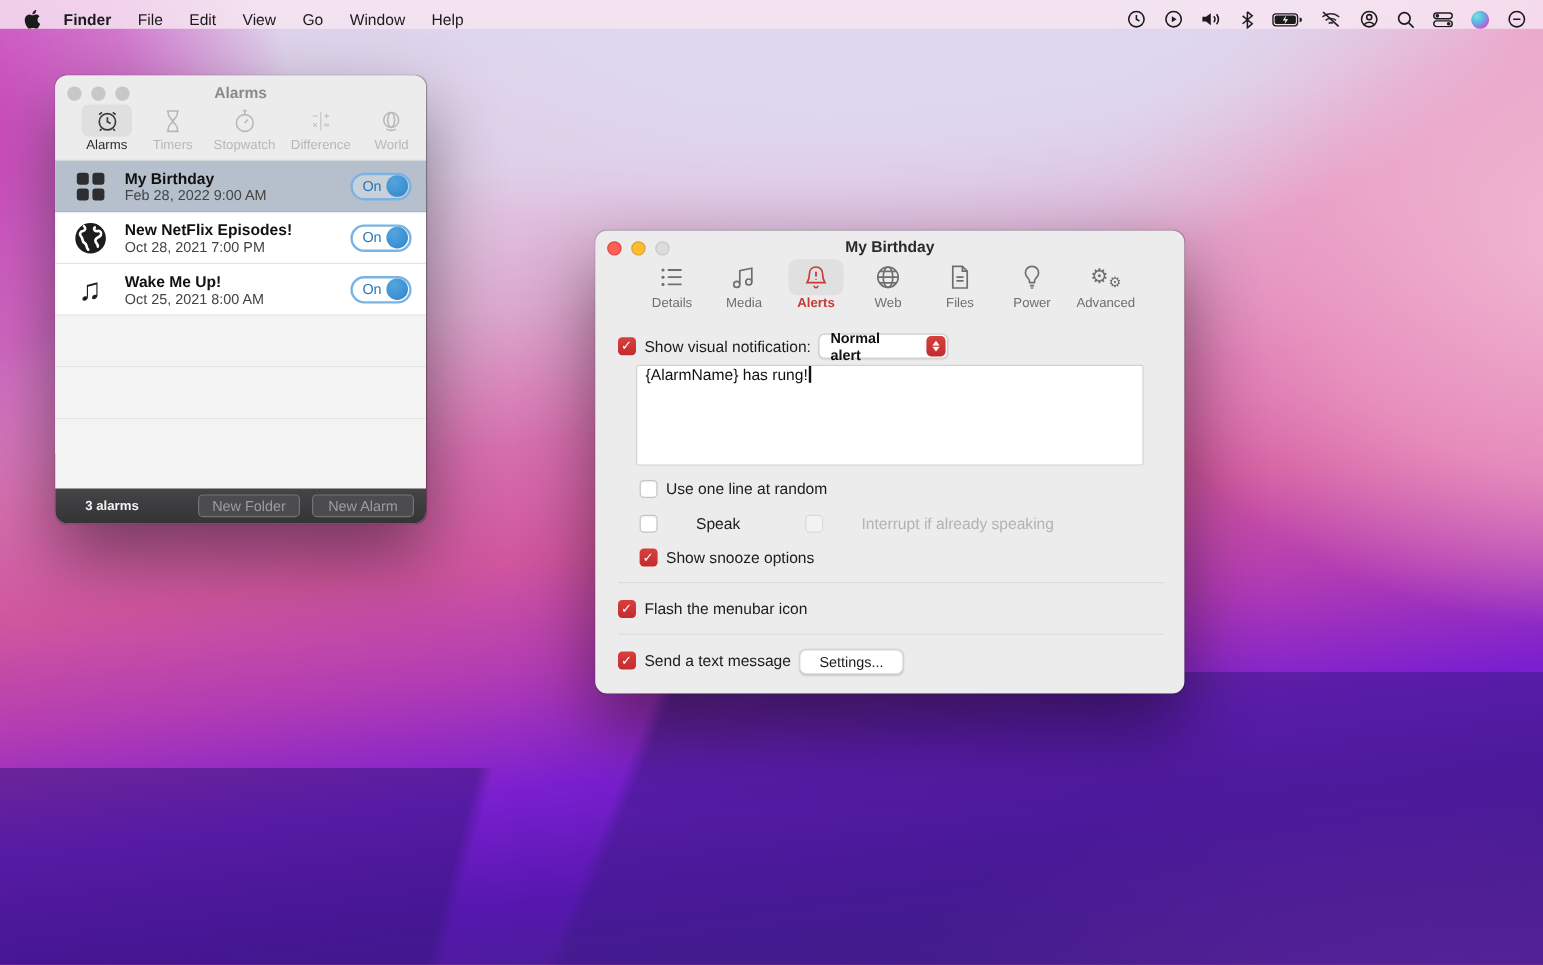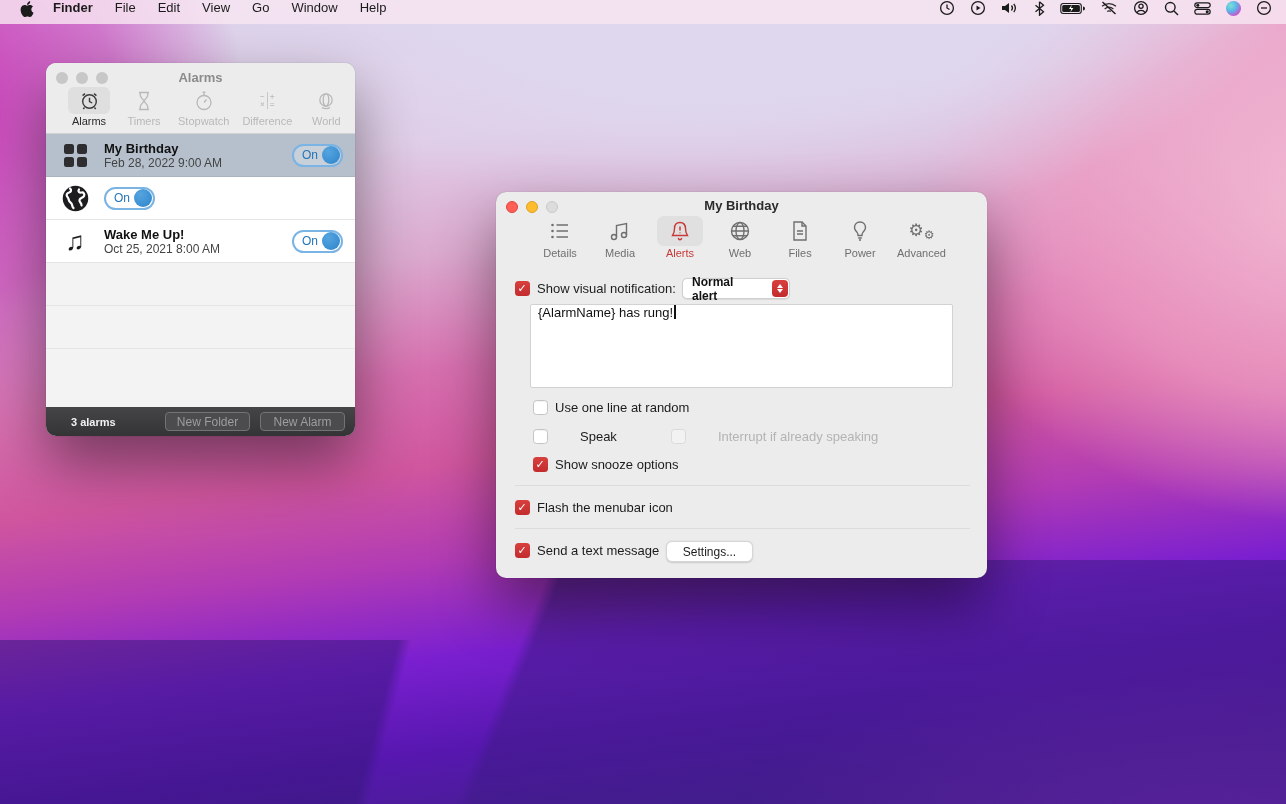--- a/index.html
+++ b/index.html
@@ -22,21 +22,21 @@
   .wave { position:absolute; left:0; right:0; pointer-events:none; }
   .wave1 { top:560px; height:244px;
     background:linear-gradient(112deg, rgba(70,24,150,0) 40%, rgba(62,26,135,0.55) 41%, rgba(62,26,135,0.55) 100%); }
   .wave2 { top:640px; height:164px;
     background:linear-gradient(105deg, rgba(52,22,120,0.5) 0%, rgba(52,22,120,0.5) 30%, rgba(52,22,120,0) 31%); }
 
   
   .menubar {
     position:absolute; top:0; left:0; width:100%; height:24px;
     background:rgba(248,229,241,0.82);
-    display:flex; align-items:flex-start; font-size:13px; color:#1b1b1b;
+    display:flex; align-items:flex-end; font-size:13px; color:#1b1b1b;
     padding:0 14px 0 20px; z-index:50;
   }
   .menubar .apple { width:15px; height:17px; margin-right:18px; display:flex; align-items:center; }
   .menubar .mi { margin-right:22px; cursor:default; }
   .menubar .app-name { font-weight:bold; }
   .menubar .spacer { flex:1; }
   .menubar .status { display:flex; align-items:center; gap:15px; }
   .menubar .status svg, .menubar .status .sicon { display:block; }
   .siri-orb { width:15px; height:15px; border-radius:50%;
     background:radial-gradient(circle at 32% 30%, #7ee0d2 0%, #58b8e8 38%, #c05ad0 72%, #e86fae 100%); }
@@ -95,21 +95,21 @@
     display:flex; align-items:center; justify-content:center; cursor:pointer; }
 
   
   .dialog { left:496px; top:192px; width:491px; height:386px; background:#ececec; }
   .dialog-title { text-align:center; padding-top:6px; font-size:13px; font-weight:bold; color:#2b2b2b; }
   .dialog-tabs { display:flex; justify-content:center; gap:14px; margin-top:3px; }
   .dtab { display:flex; flex-direction:column; align-items:center; cursor:default; }
   .dtab .dicon { width:46px; height:30px; display:flex; align-items:center; justify-content:center; border-radius:7px; }
   .dtab.selected .dicon { background:#e0e0e0; }
   .dtab .dlabel { font-size:11px; color:#6f6f6f; margin-top:1px; }
-  .dtab.selected .dlabel { color:#c73a38; }
+  .dtab.selected .dlabel { color:#c73a38;font-weight:bold; }
   .dtab svg { stroke:#6f6f6f; }
   .dtab.selected svg { stroke:#c73a38; }
   .gear-glyph { color:#6f6f6f; line-height:14px; }
 
   .dlg-body { position:relative; height:calc(100% - 70px); font-size:13px; color:#1c1c1c; }
   .abs { position:absolute; }
   .hrow { display:flex; align-items:center; gap:7px; }
 
   .cb { width:15px; height:15px; border-radius:3.5px; flex-shrink:0; position:relative; cursor:pointer; }
   .cb.unchecked { background:#fff; border:1px solid #c4c4c4; box-shadow:inset 0 1px 1px rgba(0,0,0,0.05); }
@@ -286,20 +286,24 @@
     </div>
     <div class="alarm-row">
       <span class="row-icon">
         <svg width="27" height="27" viewBox="0 0 27 27">
             <circle cx="13.5" cy="13.5" r="12" fill="#1d1d1f"></circle>
             <circle cx="13.5" cy="13.5" r="12" fill="none" stroke="#1d1d1f" stroke-width="1.5"></circle>
             <path d="M8 3.5 C10 5 9 7 7 7.5 C4.5 8 4 10.5 5.5 12 C7.5 14 6 16 8.5 17.5 C11 19 9.5 21.5 11.5 23" stroke="#fff" stroke-width="2.2" fill="none" stroke-linecap="round"></path>
             <path d="M17 4.5 C15.5 6.5 17.5 8 19.5 7.5 C21.5 7 23 9 22 11 C21 13 18 12.5 17.5 15 C17 17.5 20 18 19.5 20.5" stroke="#fff" stroke-width="2.2" fill="none" stroke-linecap="round"></path>
           </svg>
       </span>
+      <span class="row-text">
+        <div class="row-name">New NetFlix Episodes!</div>
+        <div class="row-date">Oct 28, 2021 7:00 PM</div>
+      </span>
       <span class="toggle">
         <span class="on-label">On</span>
         <span class="knob"></span>
       </span>
     </div>
     <div class="alarm-row">
       <span class="row-icon">
         <span class="note-glyph">♫</span>
       </span>
       <span class="row-text">

